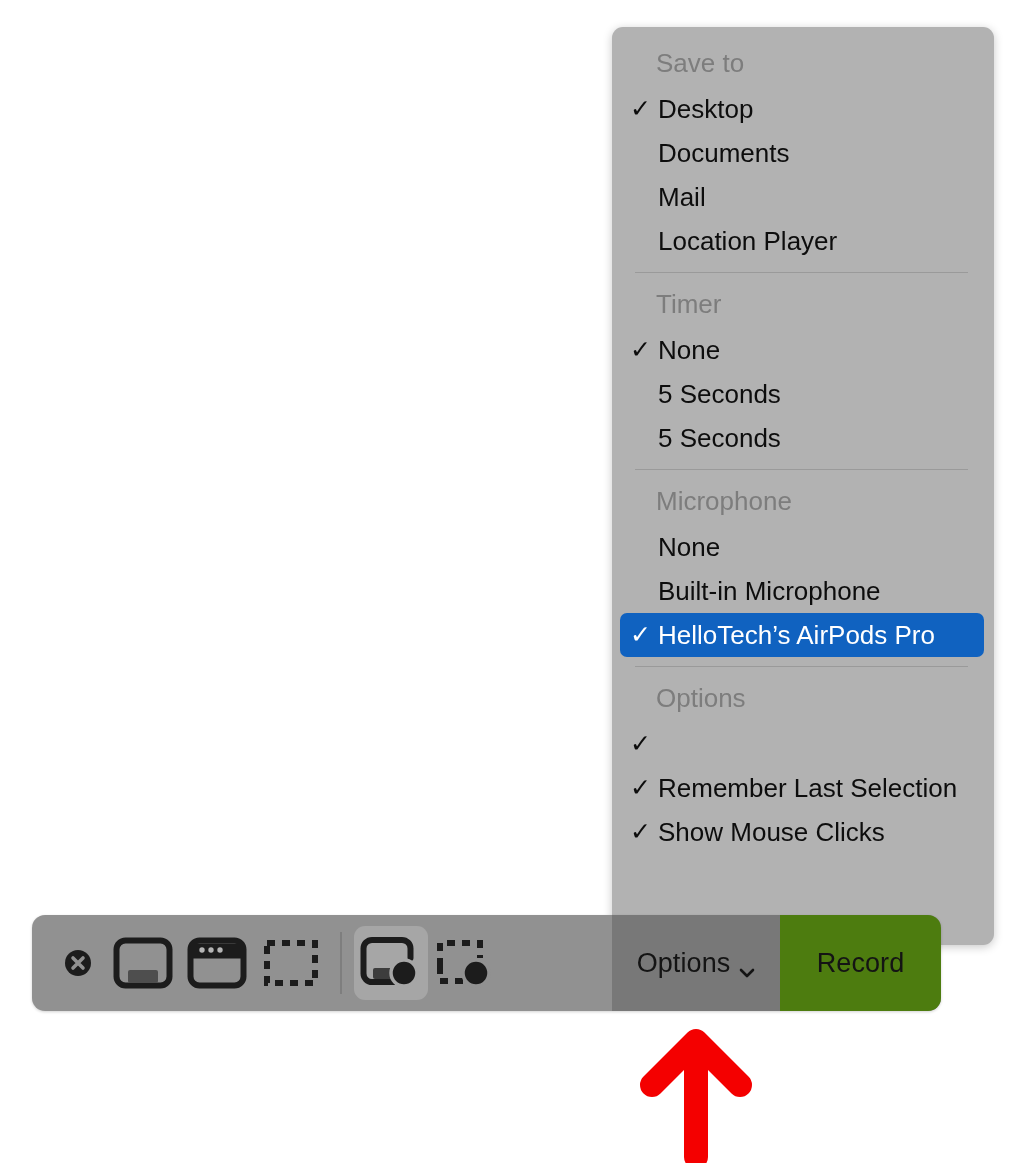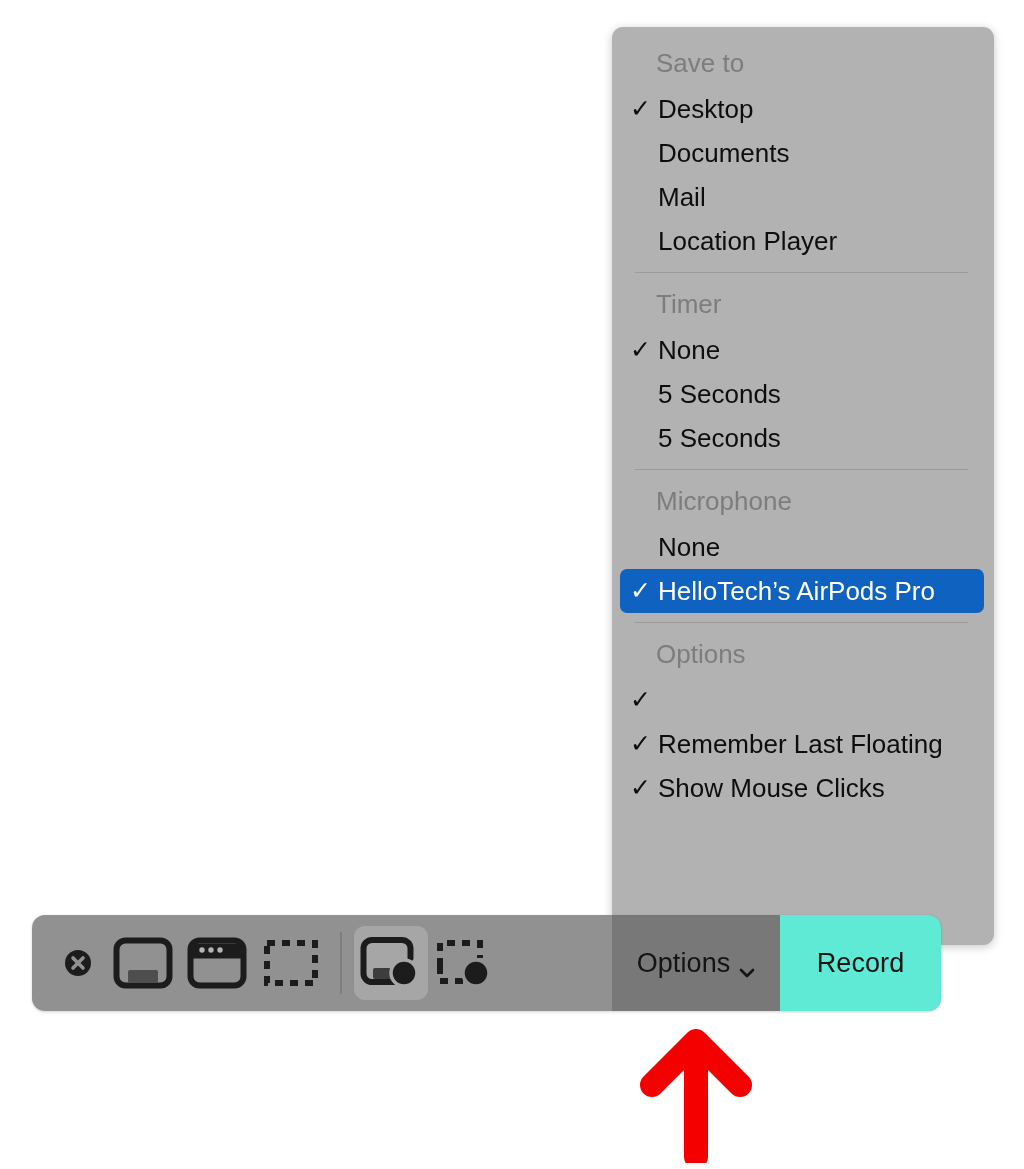--- a/index.html
+++ b/index.html
@@ -65,21 +65,21 @@
     letter-spacing: .1px;
     flex: none;
   }
   #options-button {
     width: 168px;
     background: #787878;
     gap: 9px;
   }
   #record-button {
     width: 161px;
-    background: #5eead4;
+    background: #4d7c0f;
   }
   .chev {
     display: inline-block;
     width: 16px;
     height: 16px;
     position: relative;
     top: 2px;
   }
 
   
@@ -176,32 +176,36 @@
     <div class="menu-item">
       <span class="tick"></span>
       <span class="mlabel">5 Seconds</span>
     </div>
     <div class="menu-sep"></div>
     <div class="menu-header">Microphone</div>
     <div class="menu-item">
       <span class="tick"></span>
       <span class="mlabel">None</span>
     </div>
+    <div class="menu-item">
+      <span class="tick"></span>
+      <span class="mlabel">Built-in Microphone</span>
+    </div>
     <div class="menu-item highlight">
       <span class="tick">✓</span>
       <span class="mlabel">HelloTech’s AirPods Pro</span>
     </div>
     <div class="menu-sep"></div>
     <div class="menu-header">Options</div>
     <div class="menu-item">
       <span class="tick">✓</span>
     </div>
     <div class="menu-item">
       <span class="tick">✓</span>
-      <span class="mlabel">Remember Last Floating</span>
+      <span class="mlabel">Remember Last Selection</span>
     </div>
     <div class="menu-item">
       <span class="tick">✓</span>
       <span class="mlabel">Show Mouse Clicks</span>
     </div>
   </div>
 
 <div id="capture-toolbar">
   <div class="tb-left">
 

